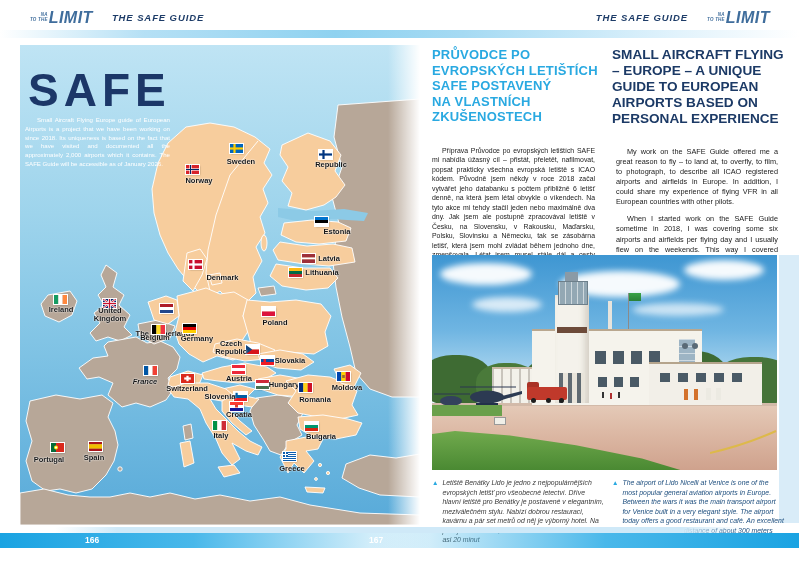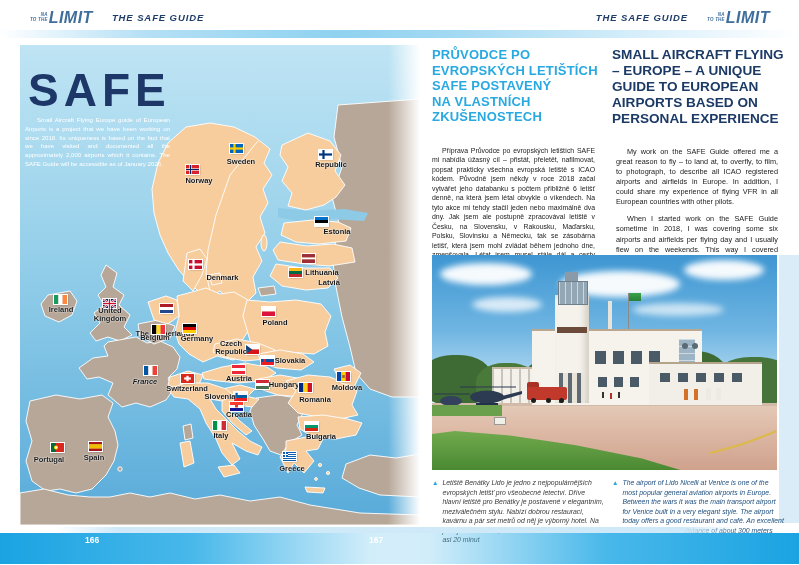--- a/index.html
+++ b/index.html
@@ -58,21 +58,21 @@
   #cap-cz{left:432px;}
   #cap-en{left:612px;}
   .cap .tri{color:#29a9e1;font-size:6.5px;line-height:1.5;}
   .cap .cap-text{font-size:6.9px;font-style:italic;line-height:1.38;}
   #cap-cz .cap-text{color:#3a3a3a;}
   #cap-en .cap-text{color:#1d4e7e;}
 
   
   #strip-light{left:55px;top:527px;width:688px;height:6px;
     background:linear-gradient(90deg,rgba(207,233,248,0) 0%,#cfe9f8 9%,#cfe9f8 91%,rgba(207,233,248,0) 100%);}
-  .pagebar{position:absolute;top:533px;width:430px;height:31px;color:#fff;font-size:8.5px;
+  .pagebar{position:absolute;top:533px;width:430px;height:15px;color:#fff;font-size:8.5px;
            font-weight:bold;line-height:15px;box-sizing:border-box;}
   #bar-left{left:0;padding-left:85px;
     background:linear-gradient(90deg,#1aa3e2 0%,#49b8ea 45%,rgba(255,255,255,0) 100%);}
   #bar-right{left:369px;text-align:left;padding-right:24px;
     background:linear-gradient(270deg,#1aa3e2 0%,#49b8ea 45%,rgba(255,255,255,0) 100%);}
 </style>
 </head>
 <body>
 
 <div class="hdr" id="hdr-left">
@@ -196,21 +196,21 @@
         </svg>
       </div>
       <div class="country-label" style="left: 307px; top: 187px; padding-left: 20px;">Estonia</div>
       <div class="flag" style="left: 282px; top: 209px;">
         <svg width="13" height="9" viewBox="0 0 13 9">
           <rect x="0" y="0" width="13" height="3.6" fill="#9e3039"></rect>
           <rect x="0" y="3.6" width="13" height="1.8" fill="#ffffff"></rect>
           <rect x="0" y="5.4" width="13" height="3.6" fill="#9e3039"></rect>
         </svg>
       </div>
-      <div class="country-label" style="left: 309px; top: 214px; margin-top: 24px;">Latvia</div>
+      <div class="country-label" style="left: 309px; top: 214px;">Latvia</div>
       <div class="flag" style="left: 269px; top: 223px;">
         <svg width="13" height="9" viewBox="0 0 13 9">
           <rect x="0" y="0" width="13" height="3" fill="#fdb913"></rect>
           <rect x="0" y="3" width="13" height="3" fill="#006a44"></rect>
           <rect x="0" y="6" width="13" height="3" fill="#c1272d"></rect>
         </svg>
       </div>
       <div class="country-label" style="left: 302px; top: 228px;">Lithuania</div>
       <div class="flag" style="left: 169px; top: 215px;">
         <svg width="13" height="9" viewBox="0 0 13 9">

